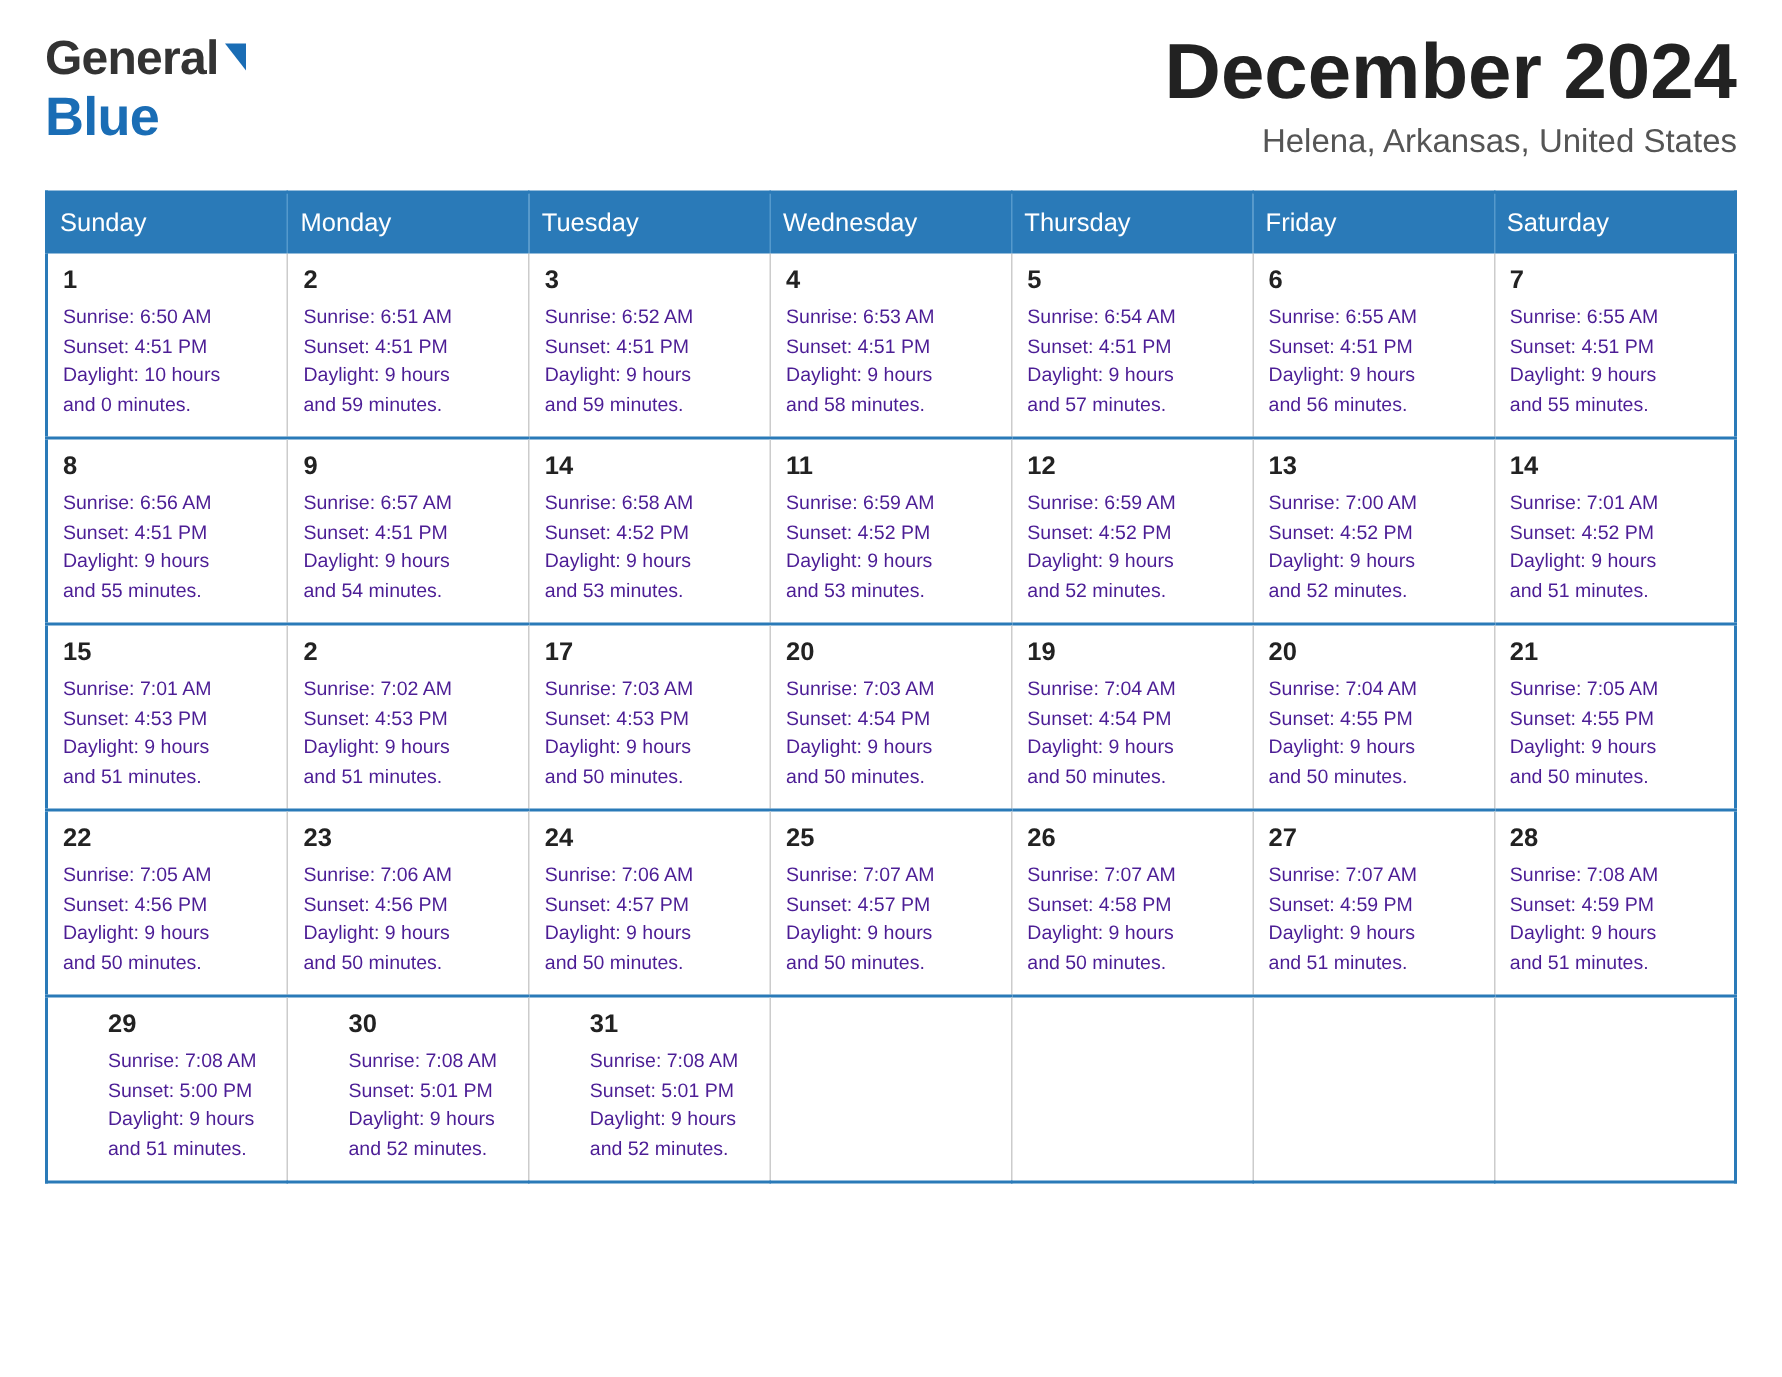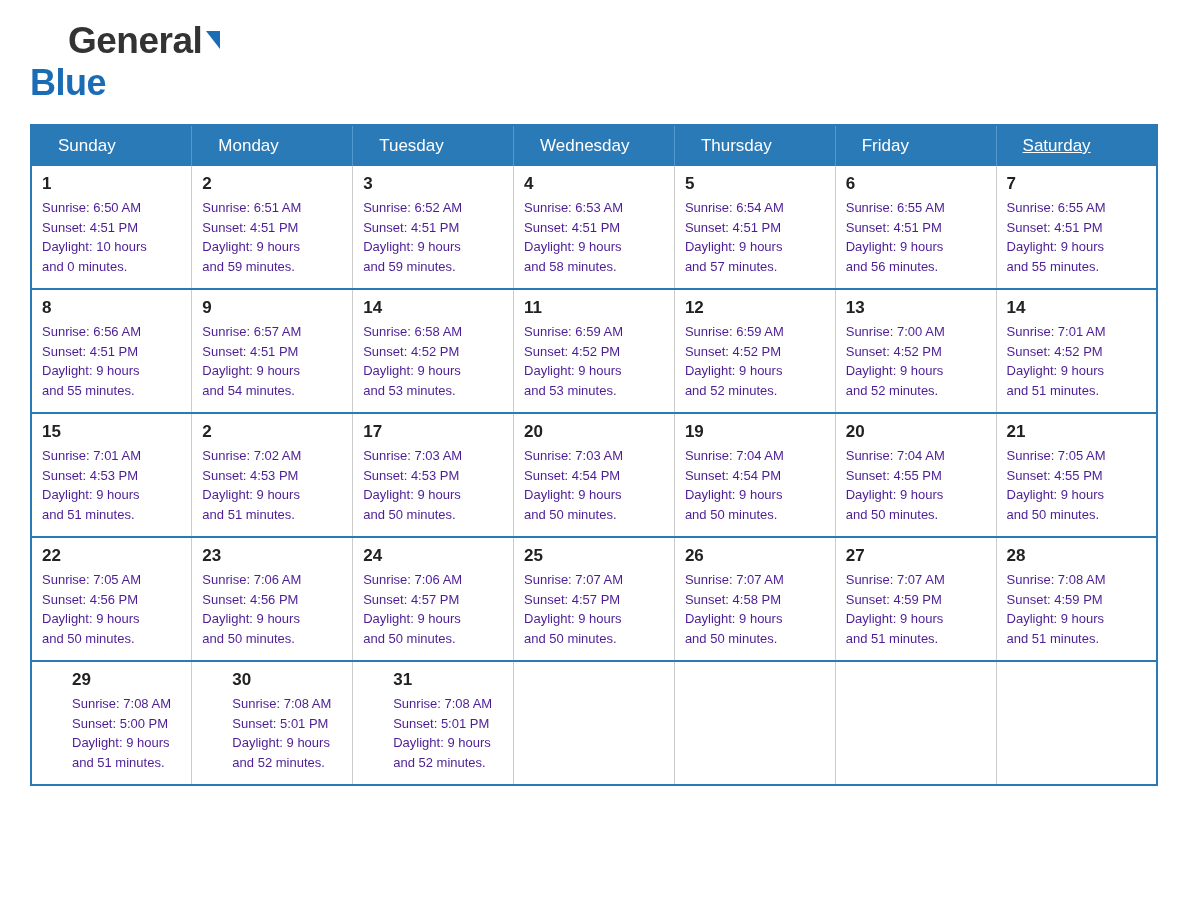--- a/index.html
+++ b/index.html
@@ -15,25 +15,24 @@
       justify-content: space-between;
       align-items: flex-start;
       margin-bottom: 20px;
     }
     .logo {
       display: flex;
       flex-direction: column;
       align-items: flex-start;
     }
     .logo-general {
-      font-size: 37px;
+      font-size: 32px;
       font-weight: bold;
       color: #333;
       letter-spacing: -0.5px;
-      margin-left: 38px;
     }
     .logo-blue {
       font-size: 36px;
       font-weight: bold;
       color: #1a6db5;
       letter-spacing: -0.5px;
     }
     .logo-line {
       display: flex;
       align-items: center;
@@ -64,27 +63,26 @@
     .calendar-table {
       width: 100%;
       border-collapse: collapse;
       border: 2px solid #2a7ab8;
     }
     .calendar-table th {
       background-color: #2a7ab8;
       color: #fff;
       font-size: 17px;
       font-weight: normal;
-      padding: 10px 26px;
+      padding: 10px 8px;
       text-align: left;
       border-right: 1px solid #5599cc;
     }
     .calendar-table th:last-child {
       border-right: none;
-      text-decoration: underline;
     }
     .calendar-table td {
       vertical-align: top;
       padding: 8px 10px 12px 10px;
       border-right: 1px solid #ccc;
       border-bottom: 2px solid #2a7ab8;
       width: 14.285%;
       min-height: 100px;
     }
     .calendar-table td:last-child {
@@ -113,20 +111,24 @@
 </head>
 <body>
 
 <div class="header-area">
   <div class="logo">
     <div class="logo-line">
       <span class="logo-general">General</span>
       <div class="logo-triangle"></div>
     </div>
     <span class="logo-blue">Blue</span>
+  </div>
+  <div class="title-area">
+    <div class="month-title">December 2024</div>
+    <div class="location-title">Helena, Arkansas, United States</div>
   </div>
 </div>
 
 <table class="calendar-table">
   <thead>
     <tr>
     <th>Sunday</th>
         <th>Monday</th>
         <th>Tuesday</th>
         <th>Wednesday</th>

